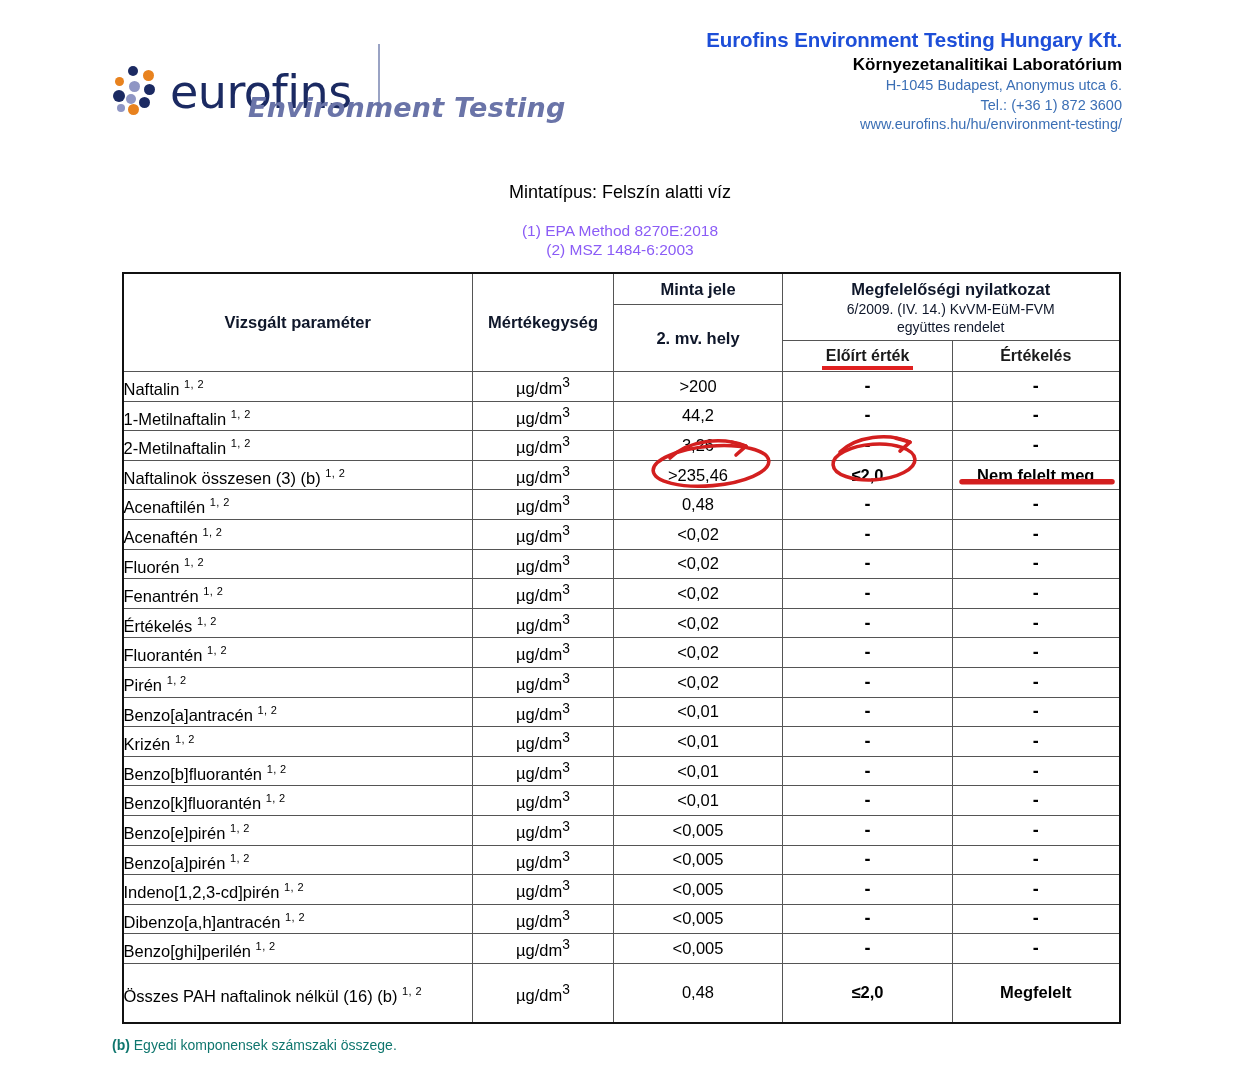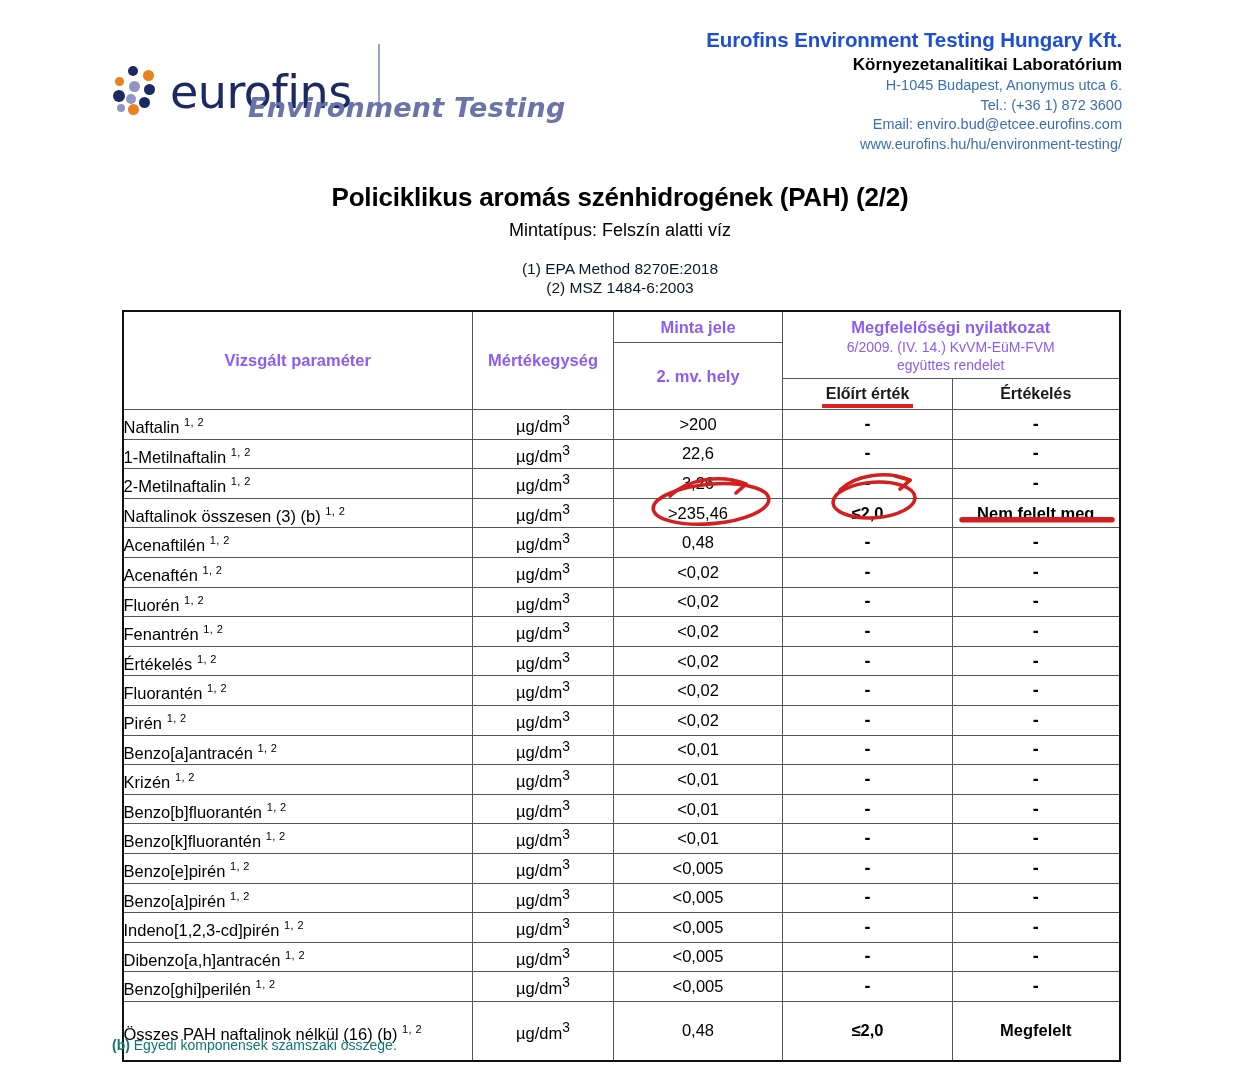--- a/index.html
+++ b/index.html
@@ -113,21 +113,21 @@
   }
   .doc-subtitle {
     font-size: 18px;
     color: #000;
     margin-top: 7px;
   }
   .methods {
     margin-top: 18px;
     font-size: 15.5px;
     line-height: 19px;
-    color: #0f172a;
+    color: #8b5cf6;
     text-align: center;
   }
 
   
   .table-wrap {
     position: relative;
     width: 997px;
     margin: 13px auto 0 auto;
   }
 
@@ -148,21 +148,21 @@
   .col-param   { width: 350px; }
   .col-unit    { width: 141px; }
   .col-sample  { width: 169px; }
   .col-limit   { width: 170px; }
   .col-eval    { width: 167px; }
 
   th.hd {
     font-size: 16.5px;
     font-weight: bold;
     text-align: center;
-    color: #8b5cf6;
+    color: #0f172a;
   }
   th.hd-param { height: 96px; }
 
   .hd-conform-title {
     font-size: 16.5px;
     font-weight: bold;
     line-height: 21px;
   }
   .hd-conform-sub {
     font-size: 14px;
@@ -256,27 +256,25 @@
     <div class="brand-divider"></div>
   </div>
 
   <div class="brand-sub">Environment Testing</div>
 
   <div class="contact-block">
     <div class="contact-line1">Eurofins Environment Testing Hungary Kft.</div>
     <div class="contact-line2">Környezetanalitikai Laboratórium</div>
     <div class="contact-small">H-1045 Budapest, Anonymus utca 6.</div>
     <div class="contact-small">Tel.: (+36 1) 872 3600</div>
-    <div class="contact-small">Email: enviro.bud@etcee.eurofins.com</div>
     <div class="contact-small">www.eurofins.hu/hu/environment-testing/</div>
   </div>
 </div>
 
 <div class="title-block">
-  <div class="doc-title">Policiklikus aromás szénhidrogének (PAH) (2/2)</div>
   <div class="doc-subtitle">Mintatípus: Felszín alatti víz</div>
   <div class="methods">
     <div>(1) EPA Method 8270E:2018</div>
     <div>(2) MSZ 1484-6:2003</div>
   </div>
 </div>
 
 <div class="table-wrap">
   <table class="report">
     <colgroup>
@@ -311,21 +309,21 @@
         <tr class="data-row">
           <td class="param"><span>Naftalin</span> <sup class="fn">1, 2</sup></td>
           <td class="unit"><span>µg/dm</span><sup>3</sup></td>
           <td class="val">&gt;200</td>
           <td class="limit"><span class="dash">-</span></td>
           <td class="eval"><span class="dash">-</span></td>
         </tr>
         <tr class="data-row">
           <td class="param"><span>1-Metilnaftalin</span> <sup class="fn">1, 2</sup></td>
           <td class="unit"><span>µg/dm</span><sup>3</sup></td>
-          <td class="val">22,6</td>
+          <td class="val">44,2</td>
           <td class="limit"><span class="dash">-</span></td>
           <td class="eval"><span class="dash">-</span></td>
         </tr>
         <tr class="data-row">
           <td class="param"><span>2-Metilnaftalin</span> <sup class="fn">1, 2</sup></td>
           <td class="unit"><span>µg/dm</span><sup>3</sup></td>
           <td class="val">3,26</td>
           <td class="limit"><span class="dash">-</span></td>
           <td class="eval"><span class="dash">-</span></td>
         </tr>

